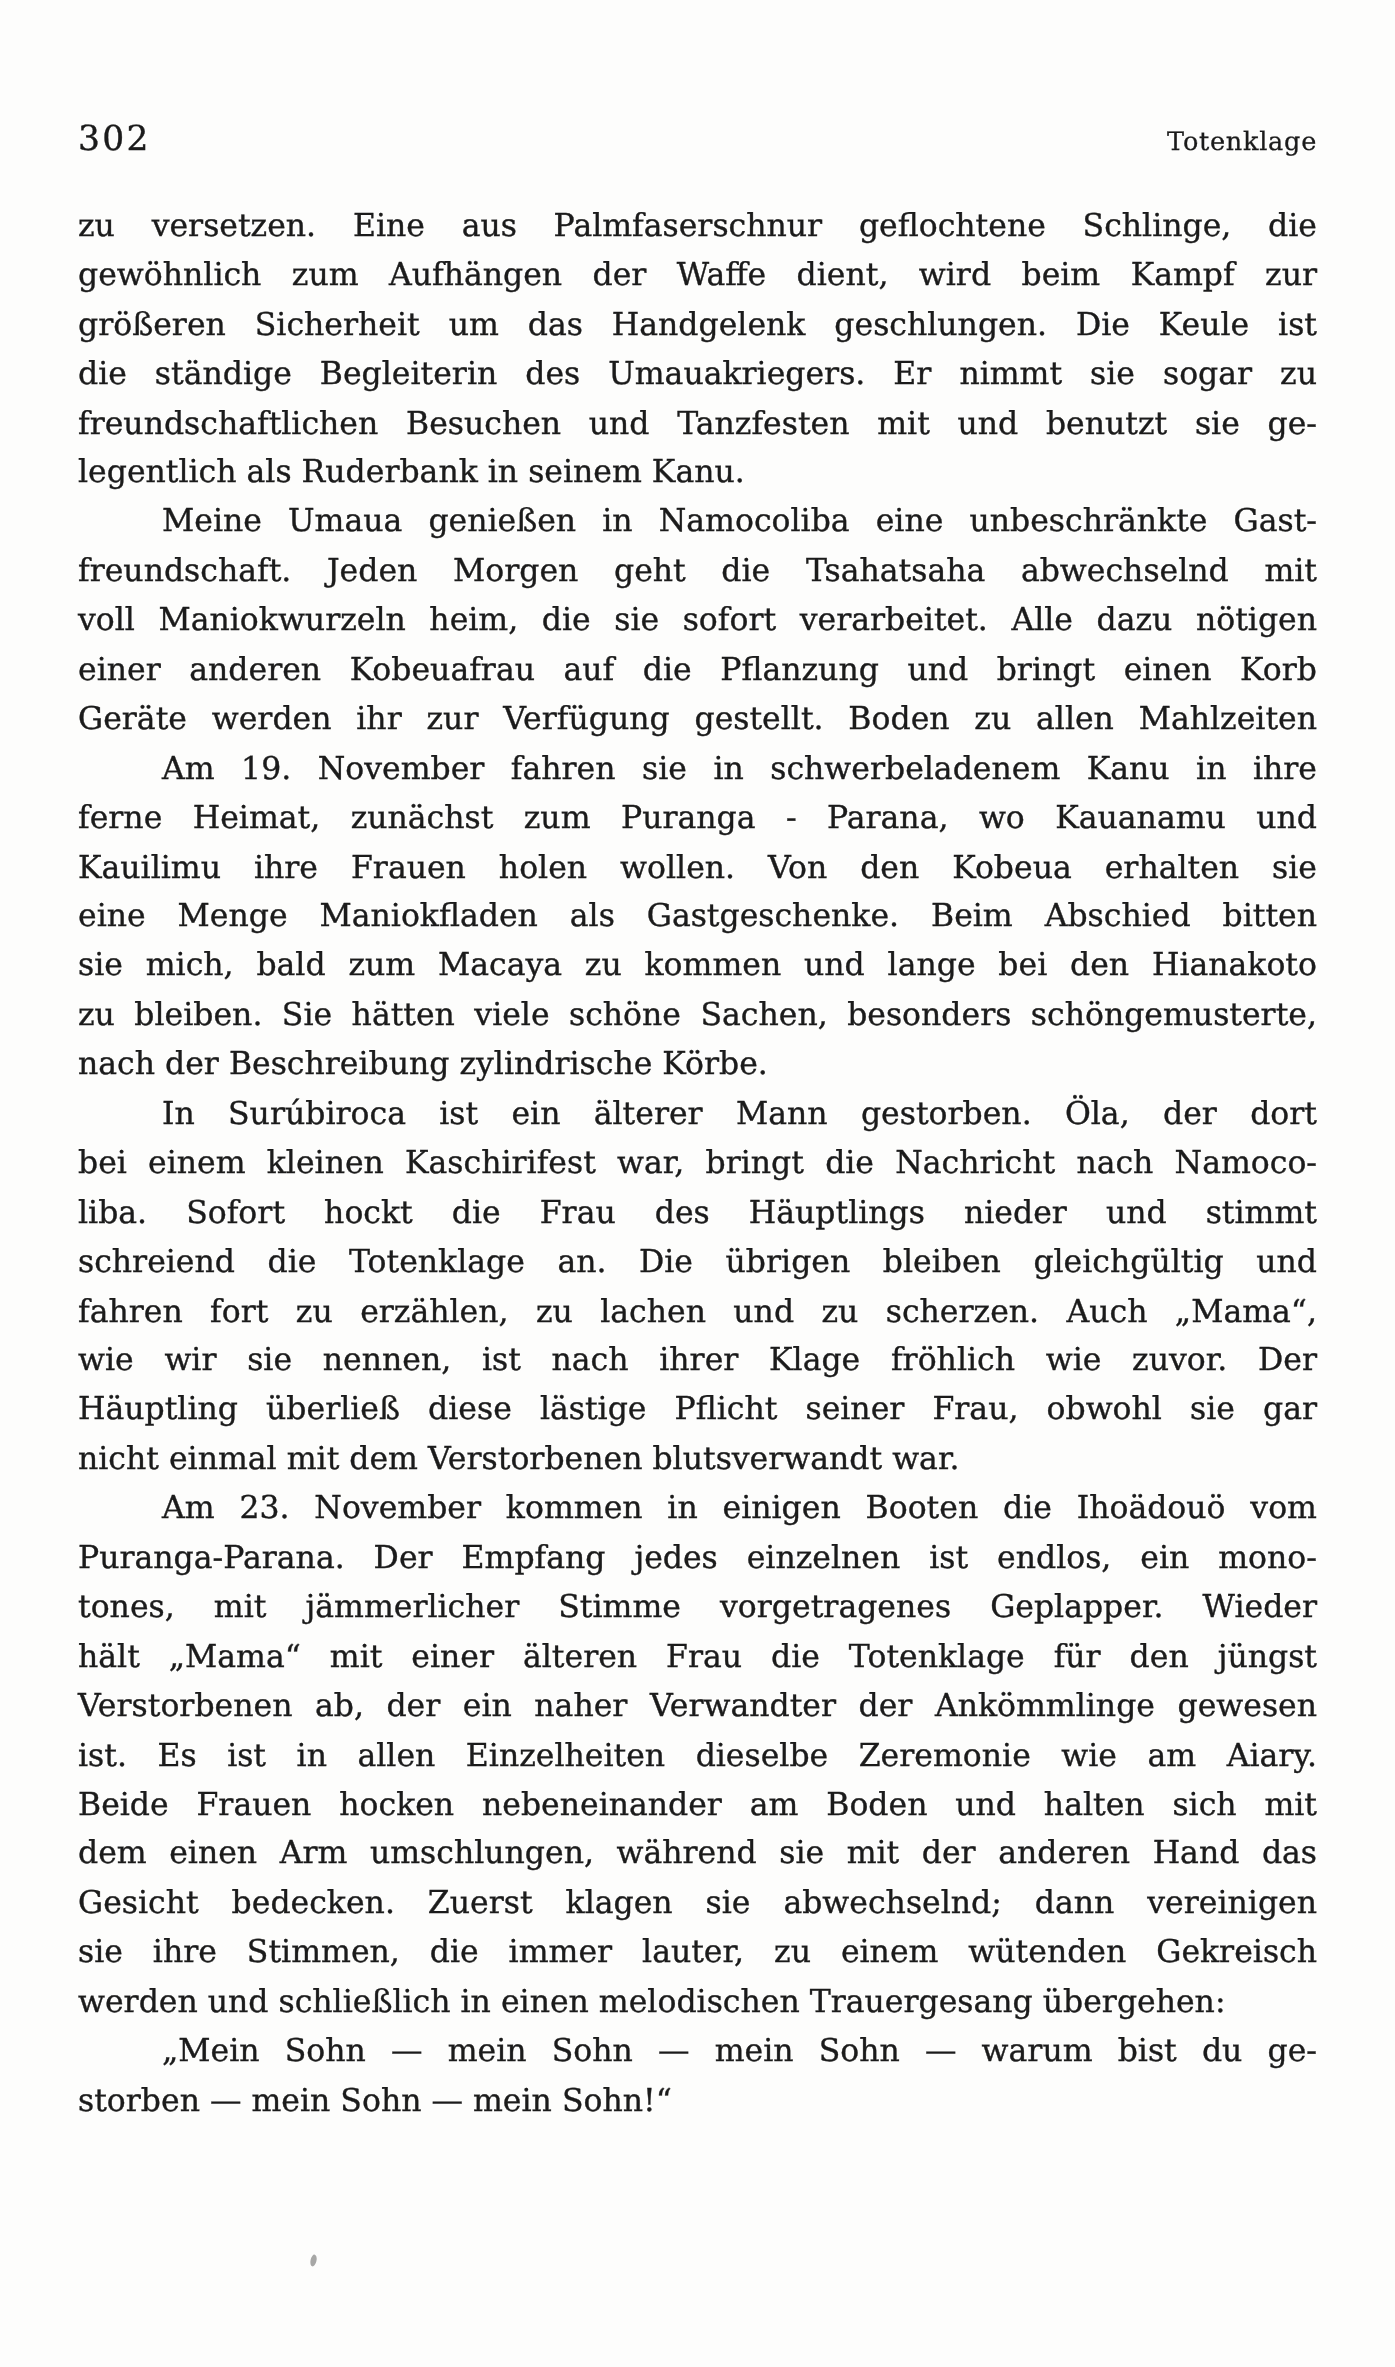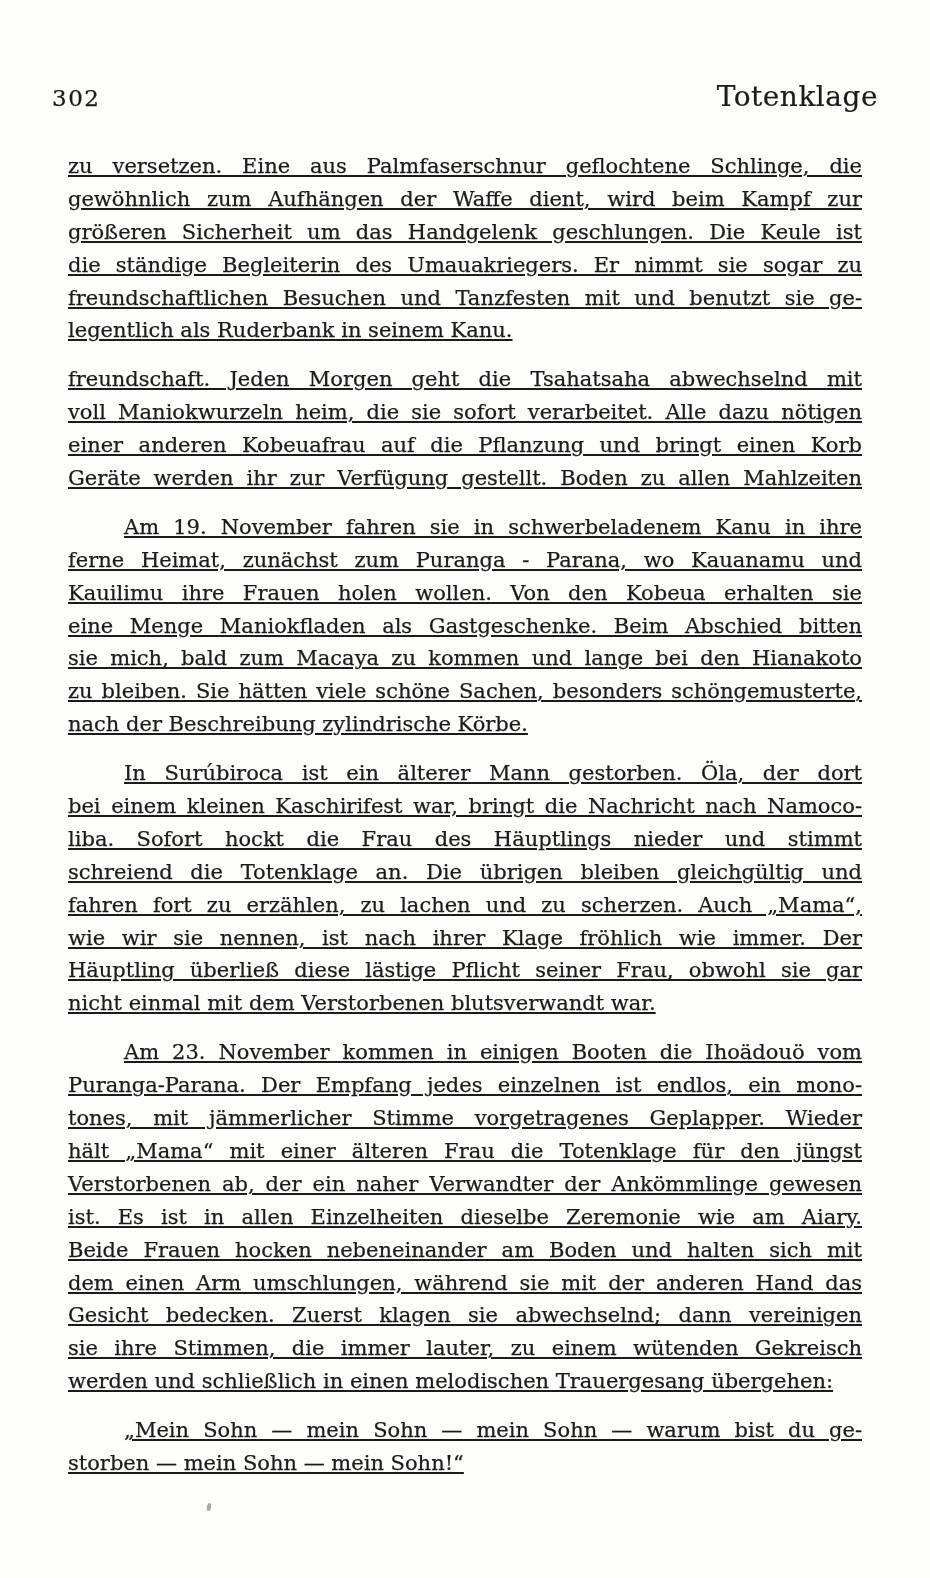--- a/index.html
+++ b/index.html
@@ -27,34 +27,34 @@
     display: flex;
     justify-content: space-between;
     align-items: baseline;
   }
   .page-number {
     font-size: 23px;
     letter-spacing: 1.5px;
     -webkit-text-stroke: 0.25px #1b1b1b;
   }
   .running-header {
-    font-size: 28px;
+    font-size: 17px;
     letter-spacing: 0.5px;
     -webkit-text-stroke: 0.2px #1b1b1b;
   }
   .text-block {
     position: absolute;
     left: 52px;
     top: 134px;
     width: 826px;
     font-size: 21px;
     line-height: 32.9px;
     -webkit-text-stroke: 0.25px #1b1b1b;
   }
-  .paragraph { margin: 16px; text-decoration: underline; }
+  .paragraph { margin: 0; }
   .line {
     height: 32.9px;
     text-align: justify;
     text-align-last: justify;
     white-space: nowrap;
     overflow: visible;
   }
   
   .line { white-space: normal; }
   .line.last {
@@ -89,41 +89,42 @@
   <div class="text-block">
       <div class="paragraph">
         <div class="line">zu versetzen.  Eine aus Palmfaserschnur geflochtene Schlinge, die</div>
         <div class="line">gewöhnlich zum Aufhängen der Waffe dient, wird beim Kampf zur</div>
         <div class="line">größeren Sicherheit um das Handgelenk geschlungen.  Die Keule ist</div>
         <div class="line">die ständige Begleiterin des Umauakriegers.  Er nimmt sie sogar zu</div>
         <div class="line">freundschaftlichen Besuchen und Tanzfesten mit und benutzt sie ge-</div>
         <div class="line last">legentlich als Ruderbank in seinem Kanu.</div>
       </div>
       <div class="paragraph">
+        <div class="line indent">Meine Umaua genießen in Namocoliba eine unbeschränkte Gast-</div>
         <div class="line">freundschaft.  Jeden Morgen geht die Tsahatsaha abwechselnd mit</div>
         <div class="line">voll Maniokwurzeln heim, die sie sofort verarbeitet.  Alle dazu nötigen</div>
         <div class="line">einer anderen Kobeuafrau auf die Pflanzung und bringt einen Korb</div>
         <div class="line">Geräte werden ihr zur Verfügung gestellt.  Boden zu allen Mahlzeiten</div>
       </div>
       <div class="paragraph">
         <div class="line indent">Am 19. November fahren sie in schwerbeladenem Kanu in ihre</div>
         <div class="line">ferne Heimat, zunächst zum Puranga - Parana, wo Kauanamu und</div>
         <div class="line">Kauilimu ihre Frauen holen wollen.  Von den Kobeua erhalten sie</div>
         <div class="line">eine Menge Maniokfladen als Gastgeschenke.  Beim Abschied bitten</div>
         <div class="line">sie mich, bald zum Macaya zu kommen und lange bei den Hianakoto</div>
         <div class="line">zu bleiben.  Sie hätten viele schöne Sachen, besonders schöngemusterte,</div>
         <div class="line last">nach der Beschreibung zylindrische Körbe.</div>
       </div>
       <div class="paragraph">
         <div class="line indent">In Surúbiroca ist ein älterer Mann gestorben.  Öla, der dort</div>
         <div class="line">bei einem kleinen Kaschirifest war, bringt die Nachricht nach Namoco-</div>
         <div class="line">liba.  Sofort hockt die Frau des Häuptlings nieder und stimmt</div>
         <div class="line">schreiend die Totenklage an.  Die übrigen bleiben gleichgültig und</div>
         <div class="line">fahren fort zu erzählen, zu lachen und zu scherzen.  Auch „Mama“,</div>
-        <div class="line">wie wir sie nennen, ist nach ihrer Klage fröhlich wie immer.  Der</div>
+        <div class="line">wie wir sie nennen, ist nach ihrer Klage fröhlich wie zuvor.  Der</div>
         <div class="line">Häuptling überließ diese lästige Pflicht seiner Frau, obwohl sie gar</div>
         <div class="line last">nicht einmal mit dem Verstorbenen blutsverwandt war.</div>
       </div>
       <div class="paragraph">
         <div class="line indent">Am 23. November kommen in einigen Booten die Ihoädouö vom</div>
         <div class="line">Puranga-Parana.  Der Empfang jedes einzelnen ist endlos, ein mono-</div>
         <div class="line">tones, mit jämmerlicher Stimme vorgetragenes Geplapper.  Wieder</div>
         <div class="line">hält „Mama“ mit einer älteren Frau die Totenklage für den jüngst</div>
         <div class="line">Verstorbenen ab, der ein naher Verwandter der Ankömmlinge gewesen</div>
         <div class="line">ist.  Es ist in allen Einzelheiten dieselbe Zeremonie wie am Aiary.</div>

